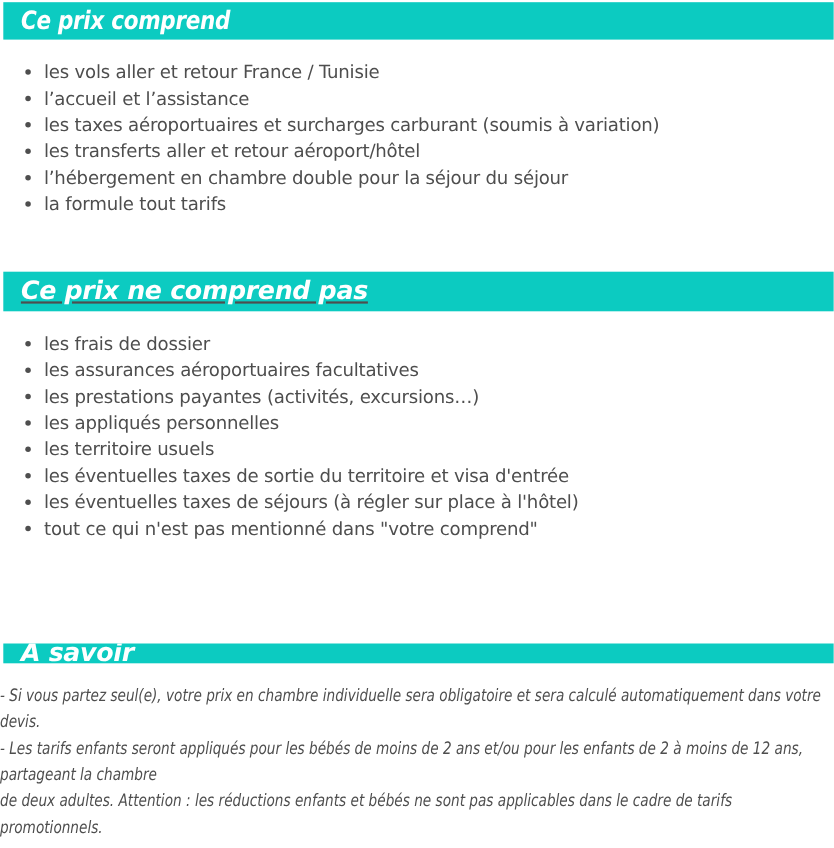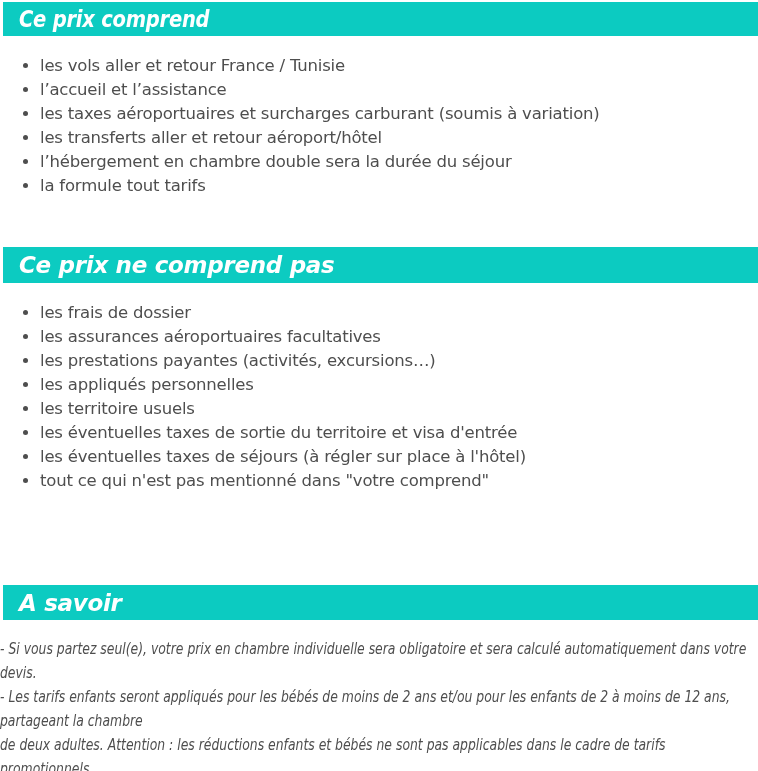--- a/index.html
+++ b/index.html
@@ -38,22 +38,22 @@
     font-style: italic;
     letter-spacing: -0.3px;
     white-space: nowrap;
   }
   .section-bar .title.condensed {
     display: inline-block;
     transform: scaleX(0.85);
     transform-origin: 0 50%;
   }
   #bar-included { margin-top: 2px; height: 34px; }
-  #bar-not-included { margin-top: 49px; height: 36px; }
-  #bar-notes { margin-top: 92px; height: 35px; }
+  #bar-not-included { margin-top: 49px; height: 36px; text-decoration: underline; }
+  #bar-notes { margin-top: 92px; height: 18px; }
 
   ul.price-list {
     margin: 18px 0 0 0;
     padding: 0 0 0 40px;
     list-style: disc outside;
   }
   ul.price-list li {
     font-size: 16.5px;
     line-height: 24px;
     letter-spacing: -0.2px;
@@ -76,21 +76,21 @@
 
 <div id="bar-included" class="section-bar">
   <span class="title condensed">Ce prix comprend</span>
 </div>
 
 <ul class="price-list">
     <li>les vols aller et retour France / Tunisie</li>
     <li>l’accueil et l’assistance</li>
     <li>les taxes aéroportuaires et surcharges carburant (soumis à variation)</li>
     <li>les transferts aller et retour aéroport/hôtel</li>
-    <li>l’hébergement en chambre double sera la durée du séjour</li>
+    <li>l’hébergement en chambre double pour la séjour du séjour</li>
     <li>la formule tout tarifs</li>
   </ul>
 
 <div id="bar-not-included" class="section-bar">
   <span class="title">Ce prix ne comprend pas</span>
 </div>
 
 <ul class="price-list">
     <li>les frais de dossier</li>
     <li>les assurances aéroportuaires facultatives</li>

